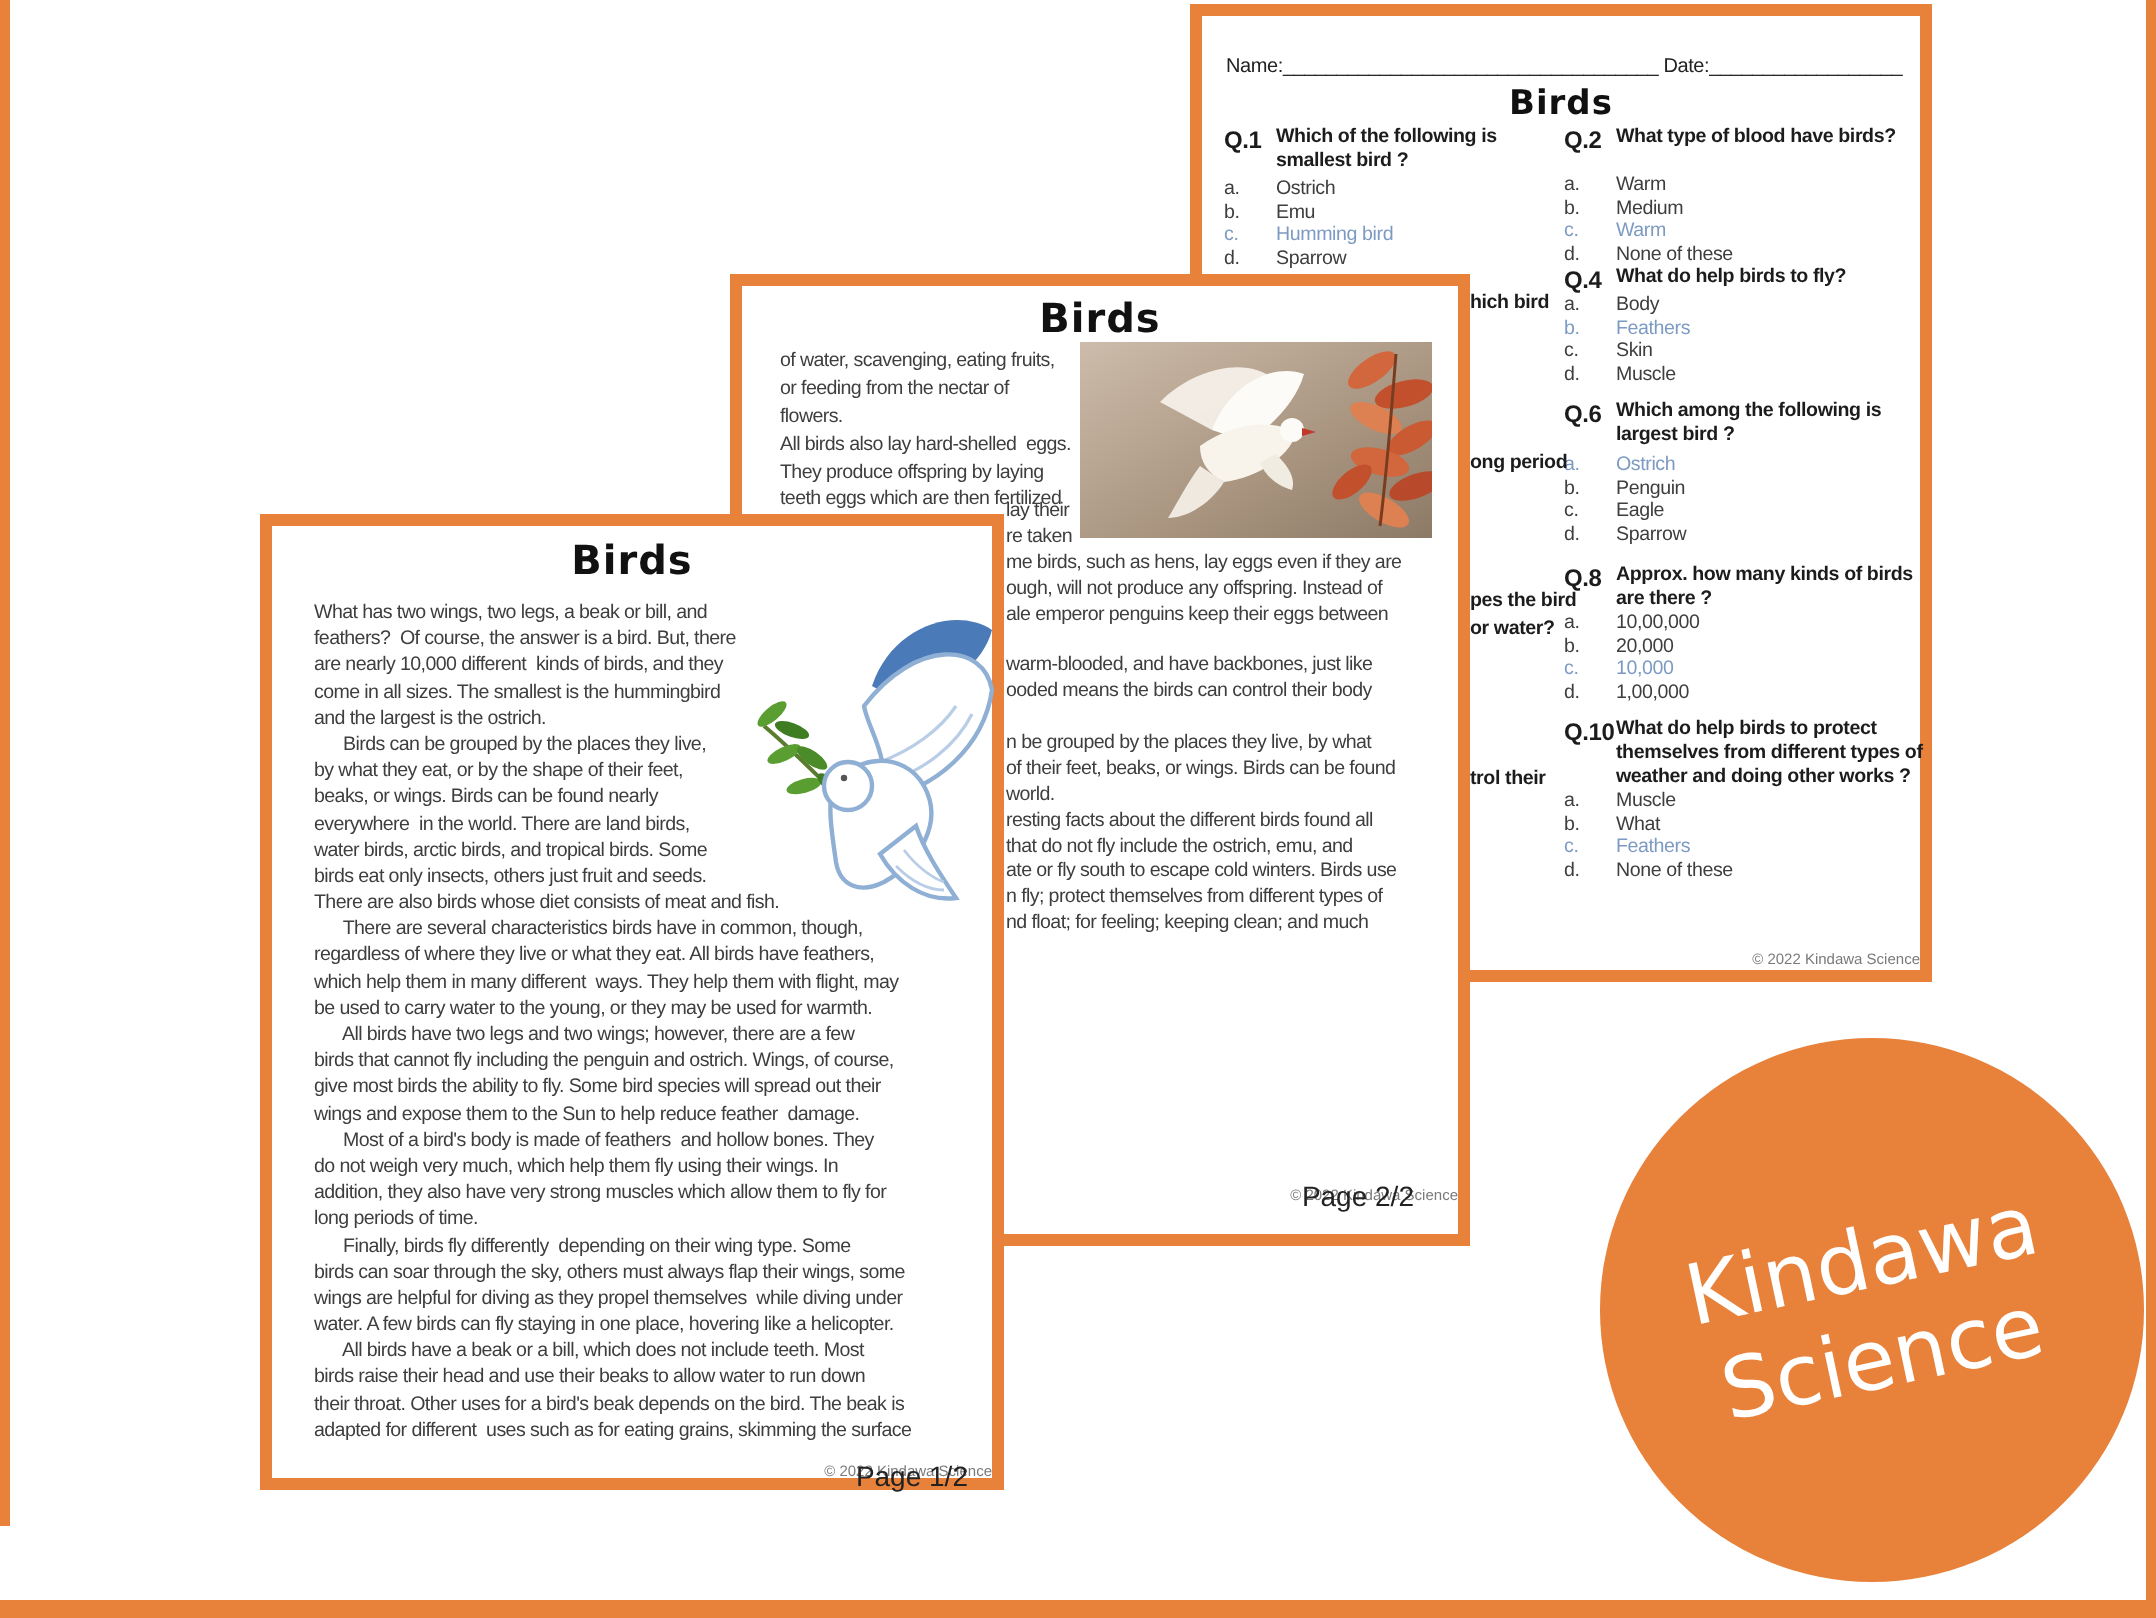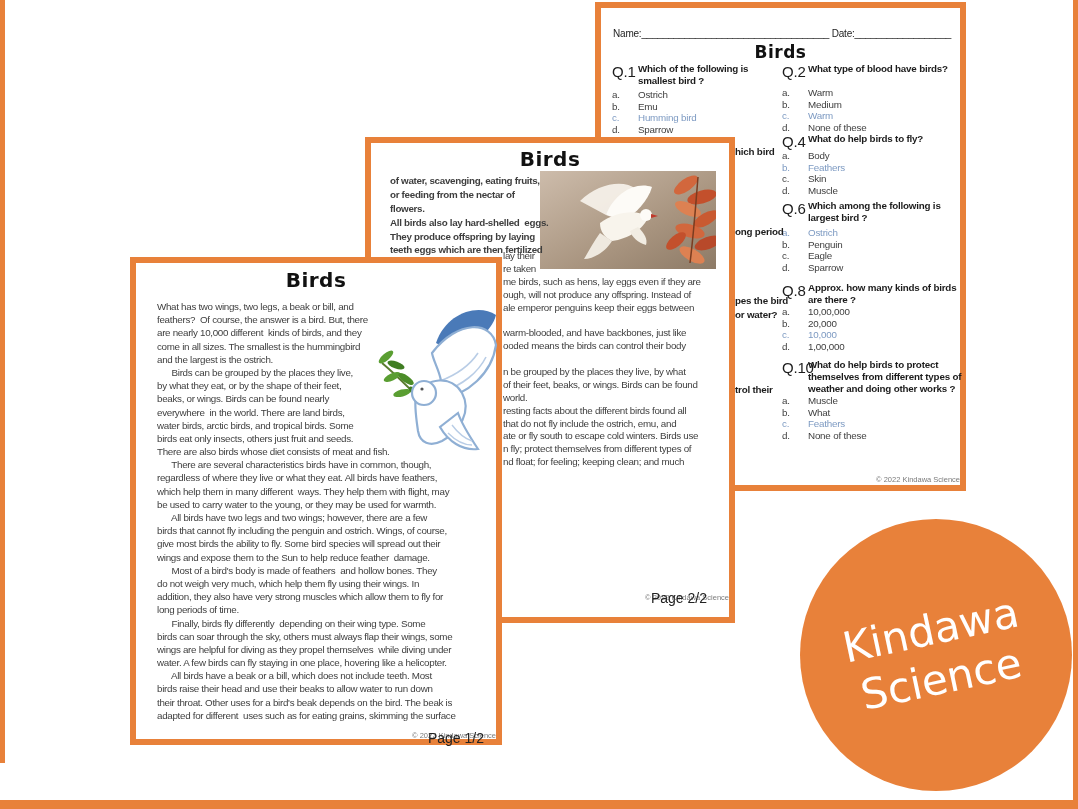--- a/index.html
+++ b/index.html
@@ -38,37 +38,37 @@
     font-size:9.8px;line-height:13.2px;letter-spacing:-0.3px;white-space:pre;
   }
   .p1-body div{height:13.2px;}
   #page1 .copyright{top:468px;}
   #page1 .page-num{right:12px;top:467px;}
   .dove-clipart{position:absolute;left:242px;top:38px;width:128px;height:158px;}
 
   
   .p2-col{
     position:absolute;left:19px;top:31px;color:#3e3e3e;
-    font-size:9.8px;line-height:13.9px;letter-spacing:-0.3px;white-space:pre;font-weight:bold;
+    font-size:9.8px;line-height:13.9px;letter-spacing:-0.3px;white-space:pre;
   }
   .p2-col div{height:13.9px;}
   .p2-clip{
     position:absolute;left:132px;top:107px;color:#3e3e3e;
     font-size:9.8px;line-height:12.9px;letter-spacing:-0.3px;white-space:pre;
   }
   .p2-clip div{height:12.9px;}
   .dove-photo{position:absolute;left:169px;top:28px;width:176px;height:98px;overflow:hidden;}
   #page2 .copyright{top:450px;}
   #page2 .page-num{right:22px;top:447px;}
 
   
   .q-head{position:absolute;left:12px;top:20px;font-size:10px;color:#222;letter-spacing:-0.2px;white-space:pre;}
   .qblock{position:absolute;width:180px;}
   .qrow{display:flex;}
-  .qnum{width:26px;flex:none;font-weight:normal;font-size:15px;color:#1c1c1c;letter-spacing:-0.2px;}
+  .qnum{width:26px;flex:none;font-weight:bold;font-size:12px;color:#1c1c1c;letter-spacing:-0.2px;}
   .qlines{font-weight:bold;font-size:9.8px;line-height:12px;color:#1c1c1c;letter-spacing:-0.2px;}
   .opts{margin-top:0;}
   .opt{display:flex;font-size:9.8px;line-height:11.5px;color:#3e3e3e;letter-spacing:-0.2px;}
   .opt .ol{width:26px;flex:none;}
   .opt.hl{color:#7D9AC2;}
   
   .qb-1 .qlines{height:26px;} .qb-2 .qlines{height:24px;}
   .qb-4 .qlines{height:14px;} .qb-6 .qlines{height:27px;}
   .qb-8 .qlines{height:24px;} .qb-10 .qlines{height:36px;}
   .qb-1{left:11px;top:55px;}

